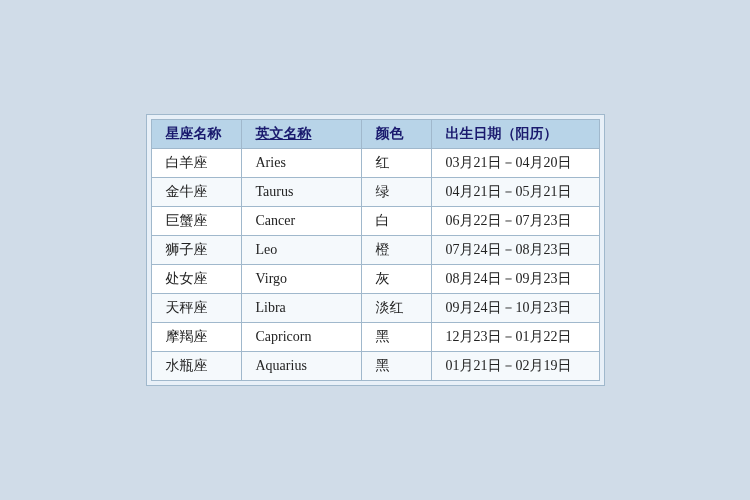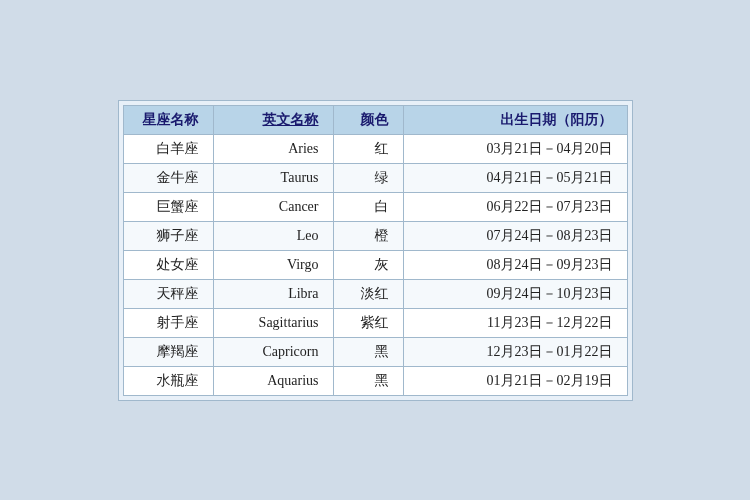--- a/index.html
+++ b/index.html
@@ -26,21 +26,21 @@
     }
 
     table {
       border-collapse: collapse;
       background-color: #ffffff;
     }
 
     th, td {
       border: 1px solid #a0b8cc;
       padding: 5px 14px;
-      text-align: right;
+      text-align: left;
       white-space: nowrap;
       color: #222;
     }
 
     thead th {
       background-color: #b8d4e8;
       font-weight: bold;
       color: #1a1a6e;
       font-size: 14px;
     }
@@ -55,21 +55,21 @@
     }
 
     tbody td {
       font-size: 14px;
       color: #222;
     }
 
     .col-chinese { width: 90px; }
     .col-english { width: 120px; text-decoration: underline; }
     .col-color   { width: 70px; }
-    .col-date    { width: 224px; }
+    .col-date    { width: 168px; }
   </style>
 </head>
 <body>
 
 <div class="table-container">
   <table>
     <thead>
       <tr>
         <th class="col-chinese">星座名称</th>
         <th class="col-english">英文名称</th>
@@ -108,26 +108,20 @@
           <td>灰</td>
           <td>08月24日－09月23日</td>
         </tr>
         <tr>
           <td>天秤座</td>
           <td>Libra</td>
           <td>淡红</td>
           <td>09月24日－10月23日</td>
         </tr>
         <tr>
-          <td>射手座</td>
-          <td>Sagittarius</td>
-          <td>紫红</td>
-          <td>11月23日－12月22日</td>
-        </tr>
-        <tr>
           <td>摩羯座</td>
           <td>Capricorn</td>
           <td>黑</td>
           <td>12月23日－01月22日</td>
         </tr>
         <tr>
           <td>水瓶座</td>
           <td>Aquarius</td>
           <td>黑</td>
           <td>01月21日－02月19日</td>

